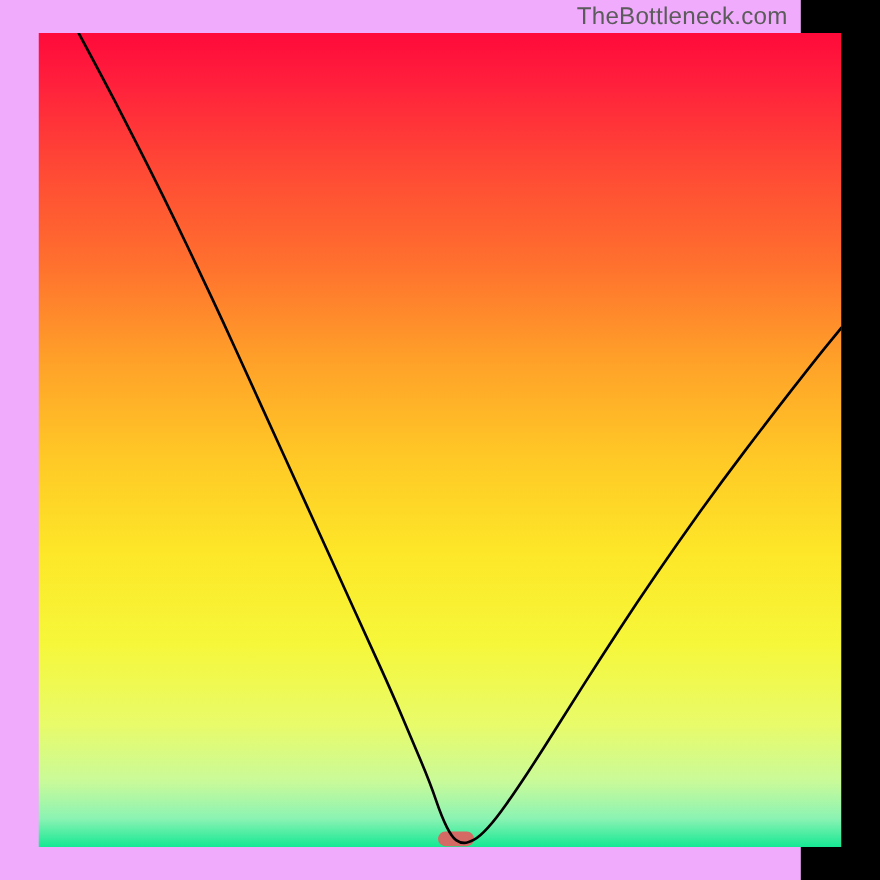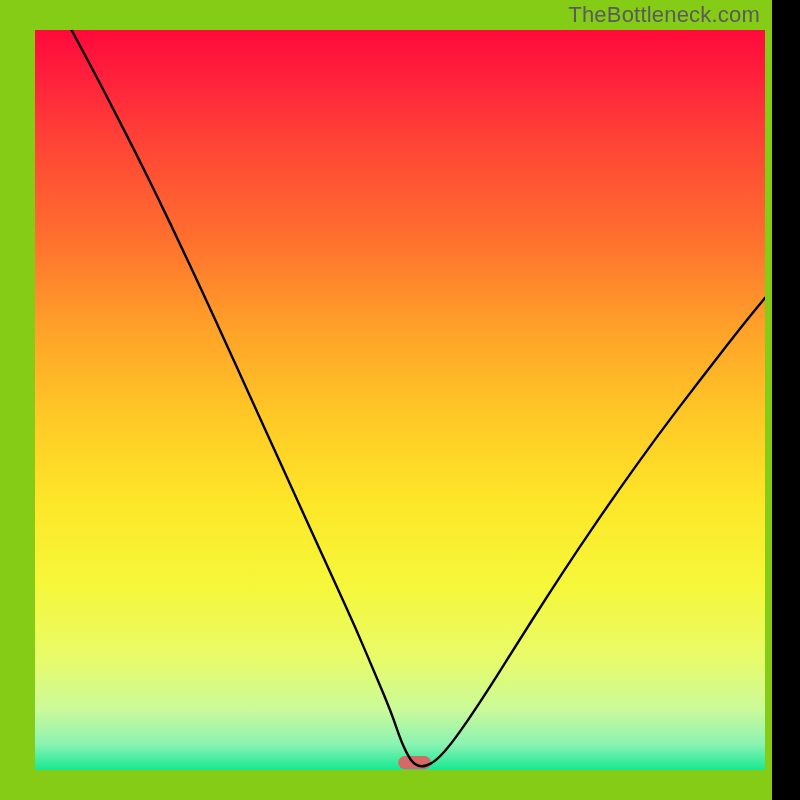--- a/index.html
+++ b/index.html
@@ -8,22 +8,21 @@
     width: 800px;
     height: 800px;
     background: #000;
     overflow: hidden;
     font-family: Arial, Helvetica, sans-serif;
   }
   .frame {
     position: relative;
     width: 728px;
     height: 800px;
-    background: #84cc16;
-    padding-left: 44px;
+    background: #f0abfc;
   }
   .watermark {
     position: absolute;
     top: 2px;
     right: 12px;
     color: #5b5b5b;
     font-size: 22px;
     font-weight: 500;
     letter-spacing: 0.2px;
     z-index: 20;

